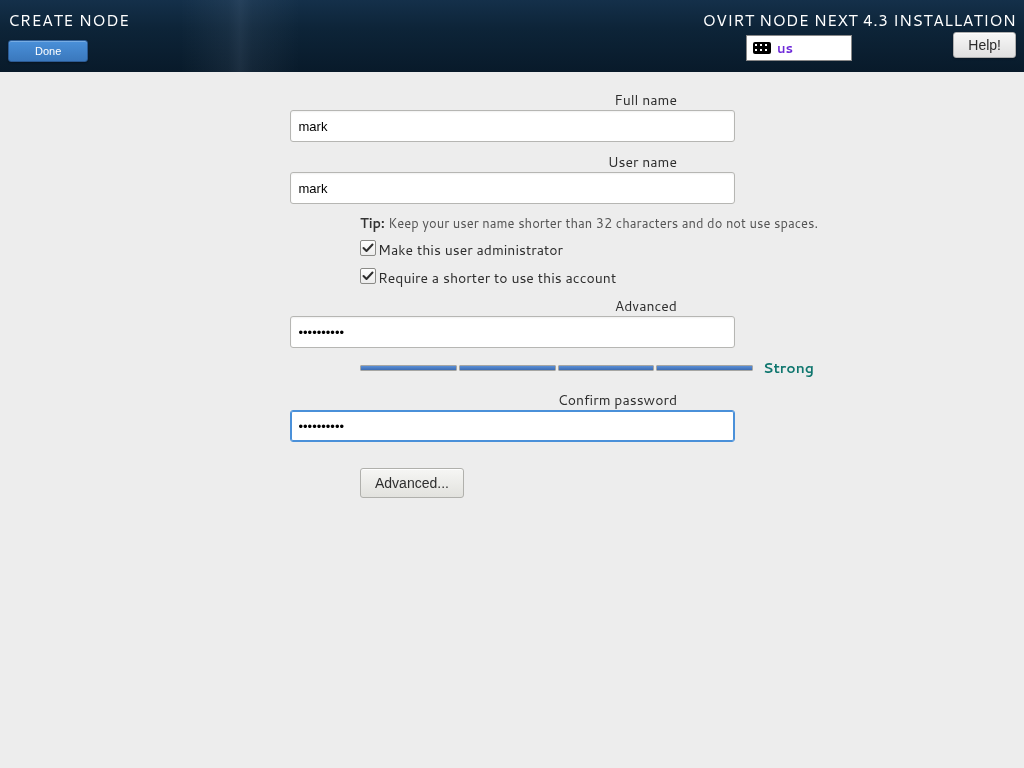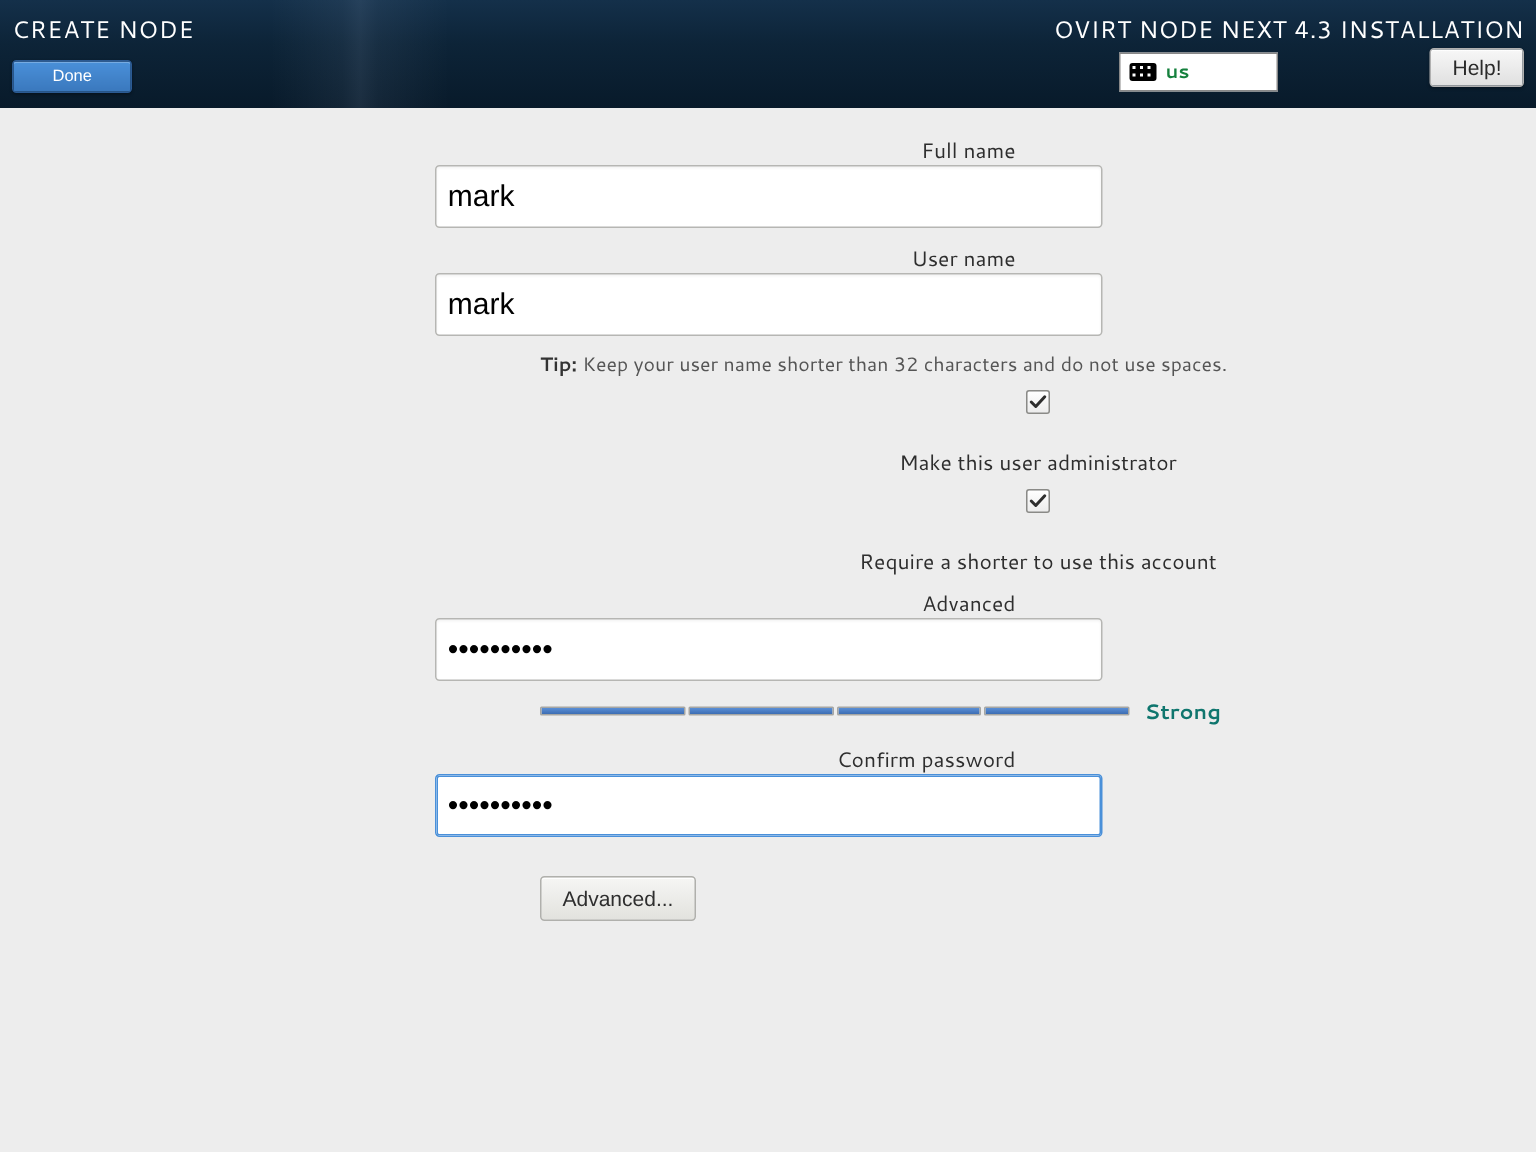--- a/index.html
+++ b/index.html
@@ -54,21 +54,21 @@
     padding: 4px 14px;
     font-size: 14px;
     cursor: pointer;
     box-shadow: inset 0 1px 0 rgba(255,255,255,0.8), 0 1px 2px rgba(0,0,0,0.25);
   }
   .keyboard-indicator {
     position: absolute;
     right: 172px;
     top: 35px;
     background: #fff;
-    color: #15803d;
+    color: #6d28d9;
     padding: 3px 6px 3px 6px;
     width: 106px;
     font-size: 13px;
     display: flex;
     align-items: center;
     gap: 6px;
     border: 1px solid #888;
   }
   .kbd-icon {
     width: 18px; height: 12px;
@@ -104,44 +104,43 @@
     text-align: right;
     padding-right: 10px;
     color: #2e2e2e;
   }
   .field-col {
     width: 445px;
   }
   input[type=text], input[type=password] {
     width: 100%;
     height: 32px;
-    padding: 20px 8px;
-    font-size: 20px;
+    padding: 0 8px;
+    font-size: 13px;
     border: 1px solid #b6b6b3;
     border-radius: 3px;
     background: #fff;
     box-shadow: inset 0 1px 2px rgba(0,0,0,0.06);
     outline: none;
   }
   input.focused {
     border: 1px solid #4a90d9;
     box-shadow: 0 0 0 1px #4a90d9 inset;
   }
   .tip-row {
     margin: 0 0 8px 360px;
     font-size: 13px;
     color: #555;
   }
   .tip-row b { color: #333; font-weight: 600; }
   .check-row {
     margin: 0 0 8px 360px;
     display: flex;
-    align-items: center;
-    gap: 22px;
-    flex-direction: column;
+    align-items: flex-start;
+    gap: 2px;
   }
   .checkbox {
     width: 16px; height: 16px;
     border: 1px solid #8a8a87;
     border-radius: 2px;
     background: linear-gradient(to bottom,#fff,#ececec);
     display: inline-flex;
     align-items: center;
     justify-content: center;
     cursor: pointer;

